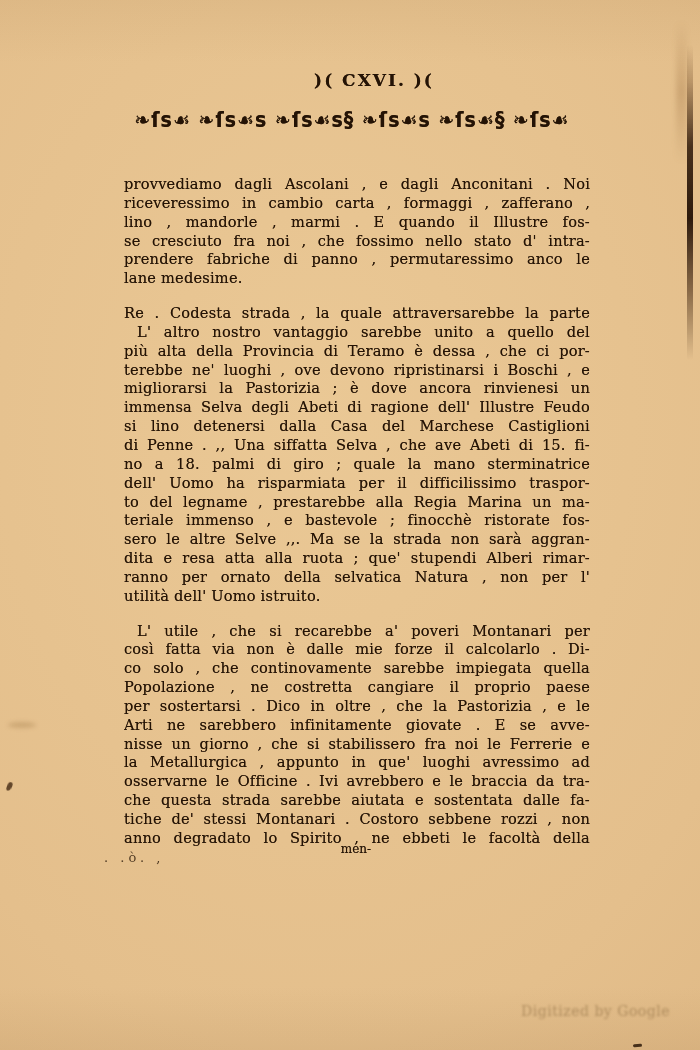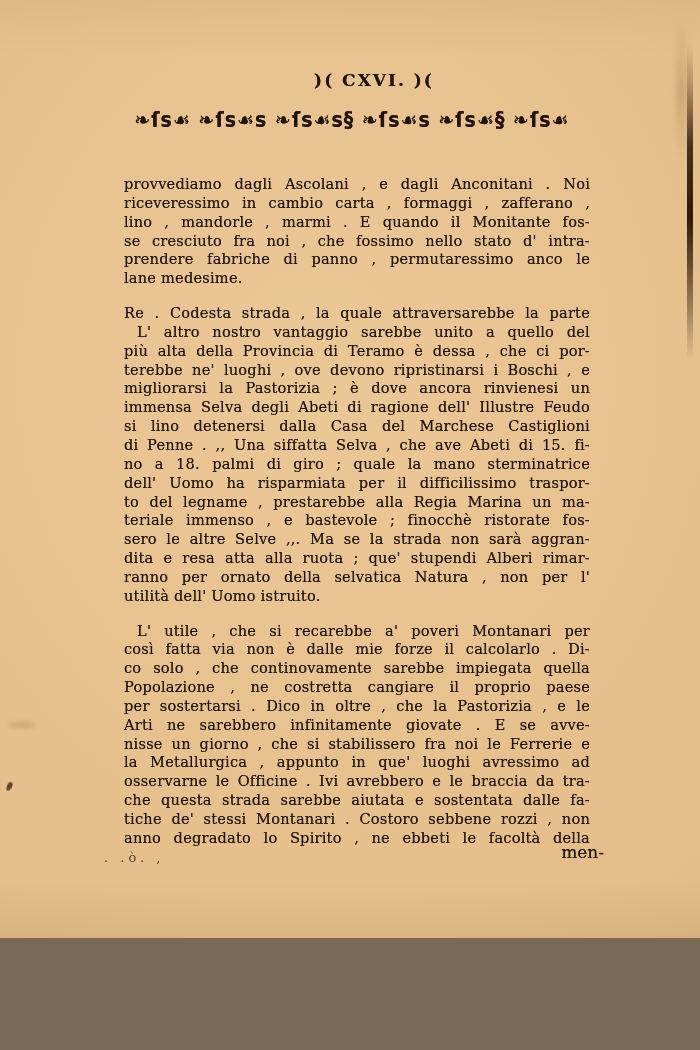--- a/index.html
+++ b/index.html
@@ -3,21 +3,21 @@
 <meta charset="utf-8">
 <style>
   html, body {
     margin: 0;
     padding: 0;
     background: #7a6a55;
   }
   .scan {
     position: relative;
     width: 700px;
-    height: 938px;
+    height: 1050px;
     overflow: hidden;
     background:
       linear-gradient(to bottom, rgba(160,120,70,0.10) 0%, rgba(160,120,70,0) 6%, rgba(160,120,70,0) 94%, rgba(150,110,65,0.12) 100%),
       radial-gradient(ellipse 135% 120% at 45% 40%, #eac895 0%, #e4bf8c 50%, #ddb581 82%, #d4aa76 100%);
     font-family: "DejaVu Serif", serif;
     color: #241305;
     text-decoration: underline;
   }
   .page-number {
     position: absolute;
@@ -61,22 +61,22 @@
     text-align: justify;
     text-align-last: justify;
   }
   .line.short { text-align-last: left; }
   .line.indent { text-indent: 13px; }
   .catchword {
     position: absolute;
     top: 842px;
     left: 108px;
     width: 496px;
-    text-align: right;
-    font-size: 17px;
+    text-align: center;
+    font-size: 12px;
     text-shadow: 0 0 0.45px rgba(36,19,5,0.65);
   }
   .smudge {
     position: absolute;
     top: 850px;
     left: 104px;
     font-size: 13px;
     letter-spacing: 4px;
     color: rgba(40,22,7,0.8);
     filter: blur(0.3px);
@@ -151,21 +151,21 @@
 </head>
 <body>
 
 <div class="scan">
   <div class="page-number">)( CXVI. )(</div>
   <div class="ornament">❧ſs☙ ❧ſs☙s ❧ſs☙s§ ❧ſs☙s ❧ſs☙§ ❧ſs☙</div>
   <div class="text-col" id="text-col">
       <div class="para">
         <div class="line">provvediamo dagli Ascolani , e dagli Anconitani . Noi</div>
         <div class="line">riceveressimo in cambio carta , formaggi , zafferano ,</div>
-        <div class="line">lino , mandorle , marmi . E quando il Monitante fos-</div>
+        <div class="line">lino , mandorle , marmi . E quando il Illustre fos-</div>
         <div class="line">se cresciuto fra noi , che fossimo nello stato d' intra-</div>
         <div class="line">prendere fabriche di panno , permutaressimo anco le</div>
         <div class="line short">lane medesime.</div>
       </div>
       <div class="para">
         <div class="line">Re . Codesta strada , la quale attraversarebbe la parte</div>
         <div class="line indent">L' altro nostro vantaggio sarebbe unito a quello del</div>
         <div class="line">più alta della Provincia di Teramo è dessa , che ci por-</div>
         <div class="line">terebbe ne' luoghi , ove devono ripristinarsi i Boschi , e</div>
         <div class="line">migliorarsi la Pastorizia ; è dove ancora rinvienesi un</div>

